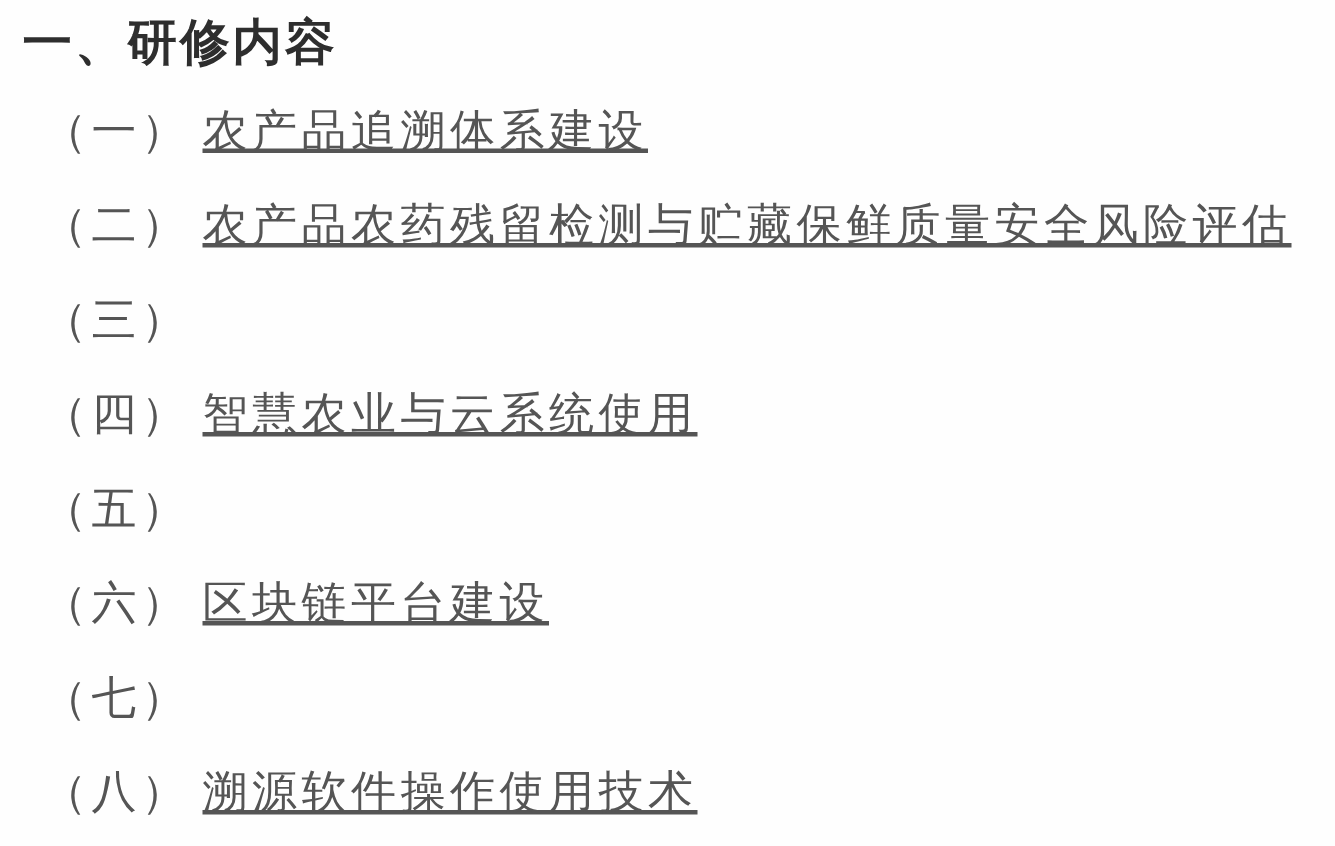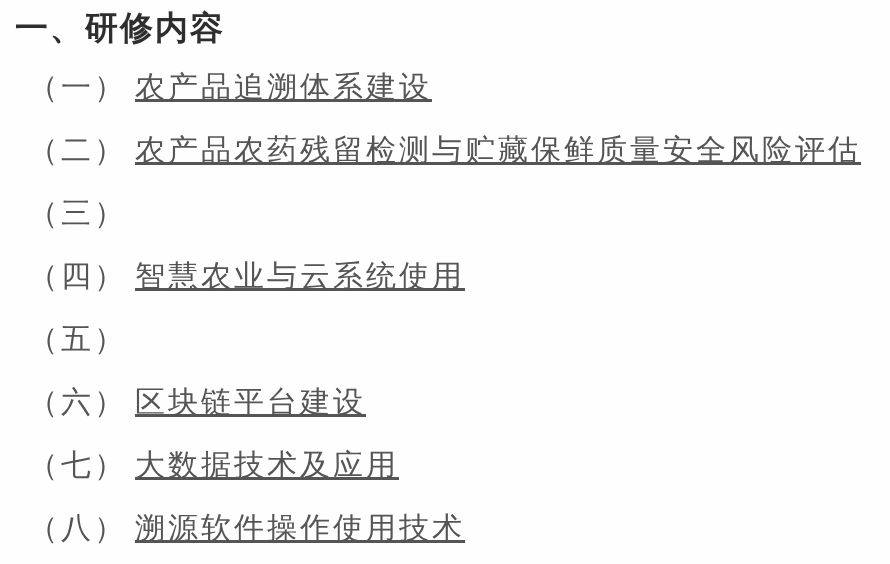--- a/index.html
+++ b/index.html
@@ -82,21 +82,20 @@
       <span class="item-number">（五）</span>
     </div>
 
     <div class="list-item">
       <span class="item-number">（六）</span>
       <span class="item-text">区块链平台建设</span>
     </div>
 
     <div class="list-item">
       <span class="item-number">（七）</span>
-      <span class="item-text">大数据技术及应用</span>
     </div>
 
     <div class="list-item">
       <span class="item-number">（八）</span>
       <span class="item-text">溯源软件操作使用技术</span>
     </div>
 
   </div>
 </div>
 

